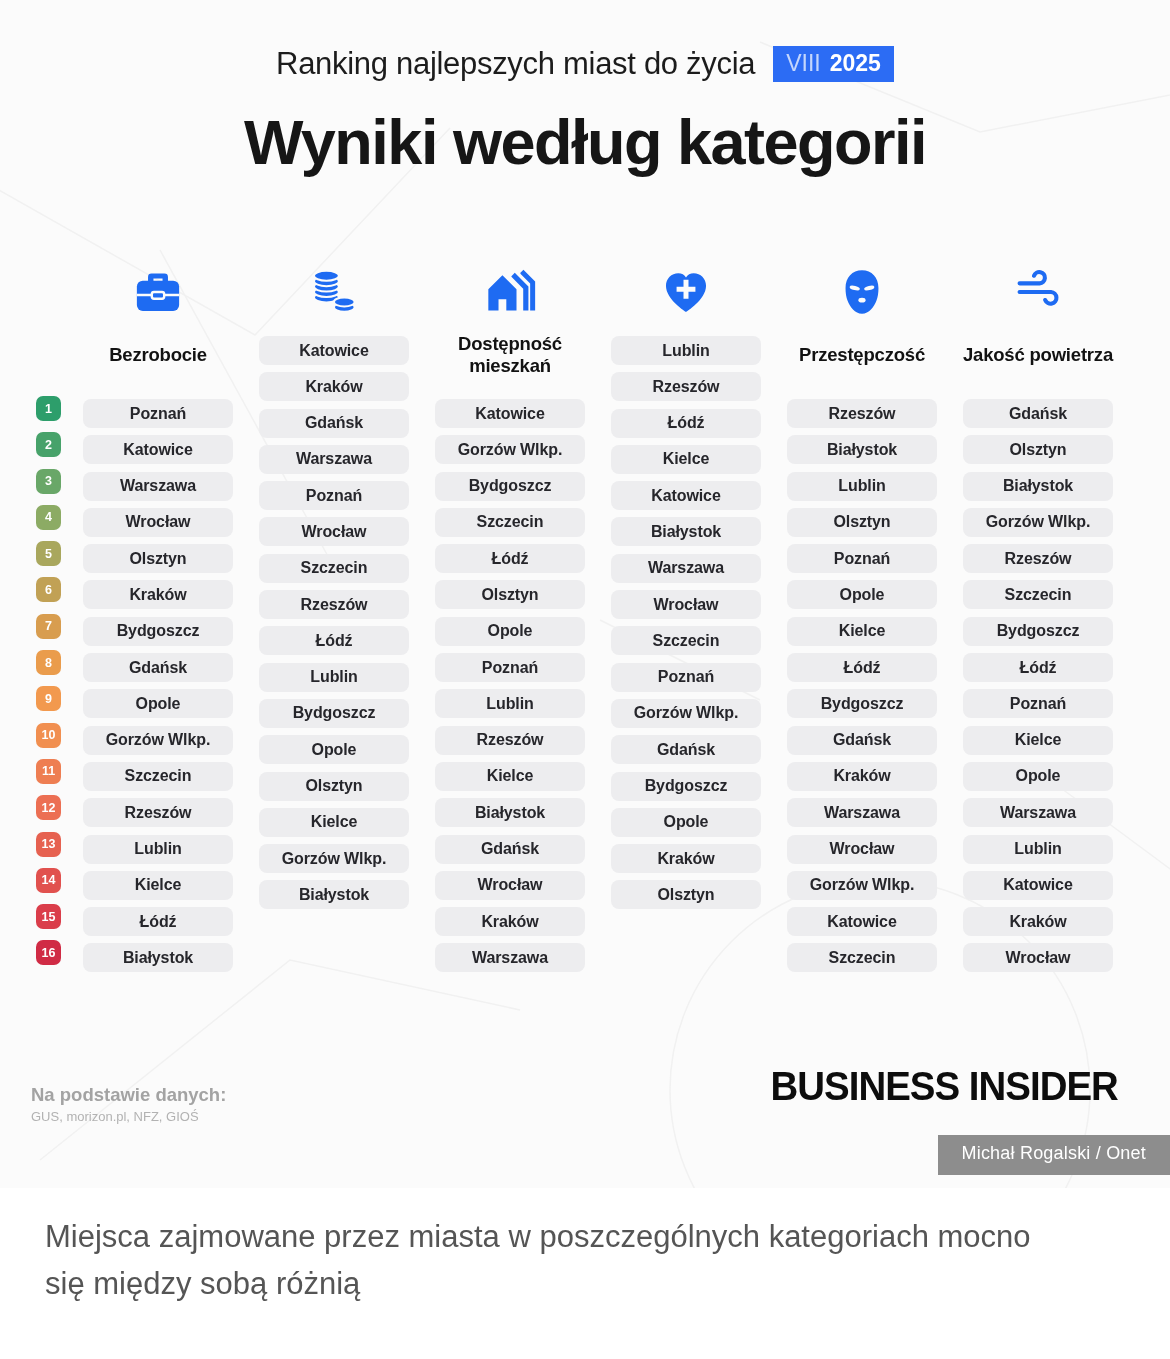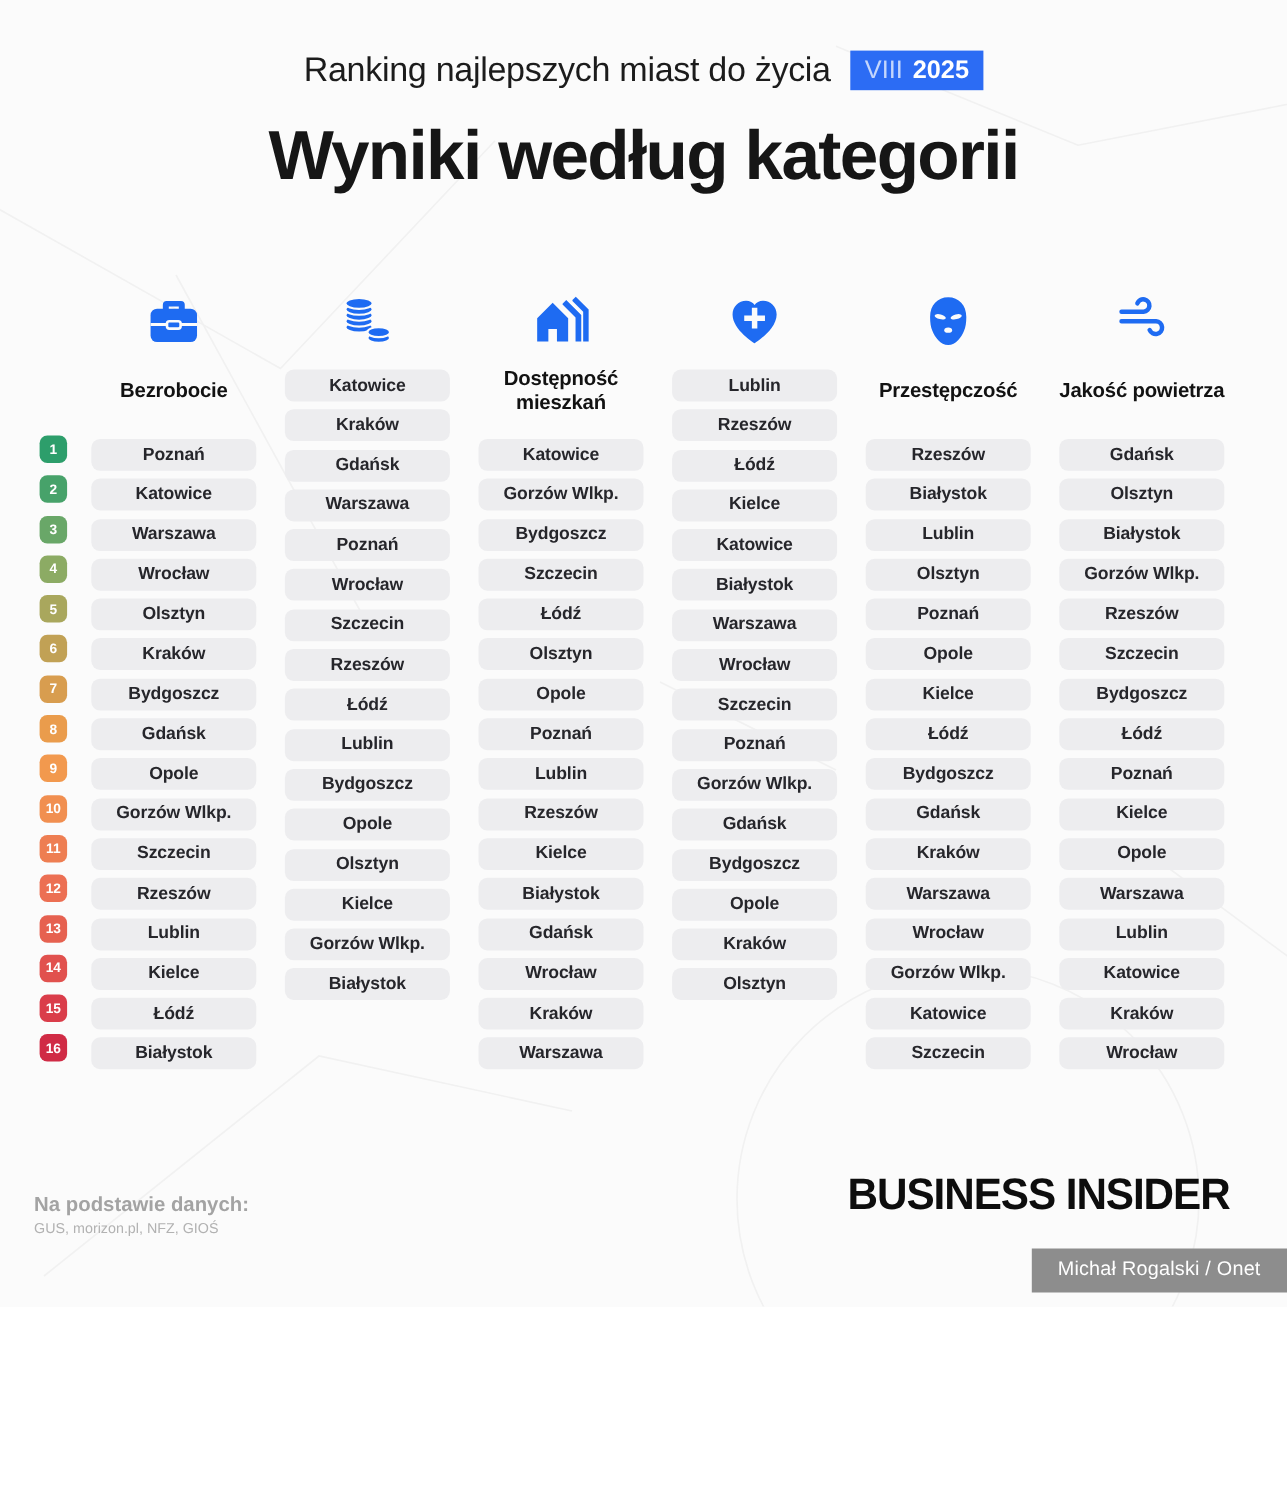--- a/index.html
+++ b/index.html
@@ -265,13 +265,14 @@
     </div>
 
     <div class="source">
       <div class="source-label">Na podstawie danych:</div>
       <div class="source-detail">GUS, morizon.pl, NFZ, GIOŚ</div>
     </div>
     <div class="brand">BUSINESS INSIDER</div>
     <div class="credit">Michał Rogalski / Onet</div>
   </div>
 
+  <div class="caption">Miejsca zajmowane przez miasta w poszczególnych kategoriach mocno się między sobą różnią</div>
 </div>
 
 </body></html>

